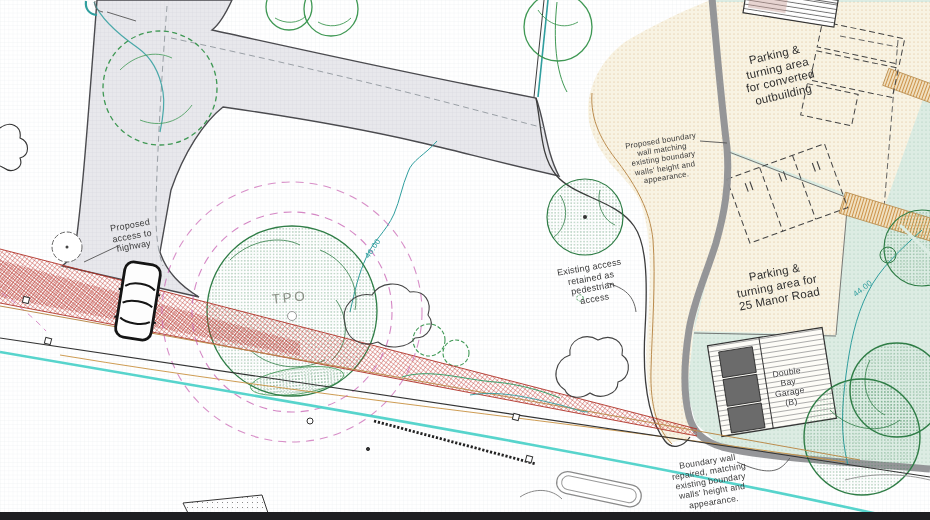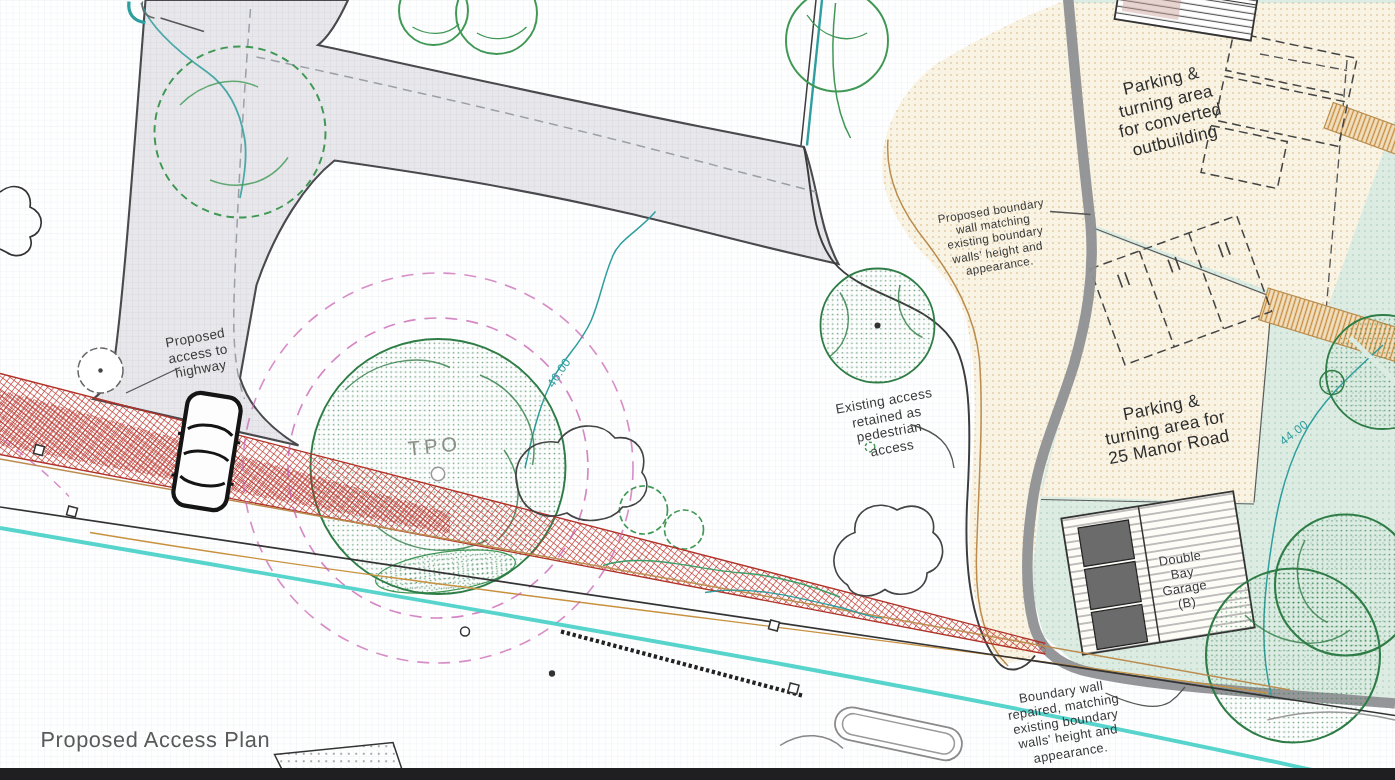--- a/index.html
+++ b/index.html
@@ -275,15 +275,14 @@
   <div>Boundary wall</div>
   <div>repaired, matching</div>
   <div>existing boundary</div>
   <div>walls' height and</div>
   <div>appearance.</div>
 </div>
 
 <div class="contour" style="left:362px;top:244px;transform:rotate(-56deg);">46.00</div>
 <div class="contour" style="left:852px;top:284px;transform:rotate(-38deg);">44.00</div>
 
-<div class="plan-title">Proposed Access Plan</div>
 
 </div>
 
 </body></html>

